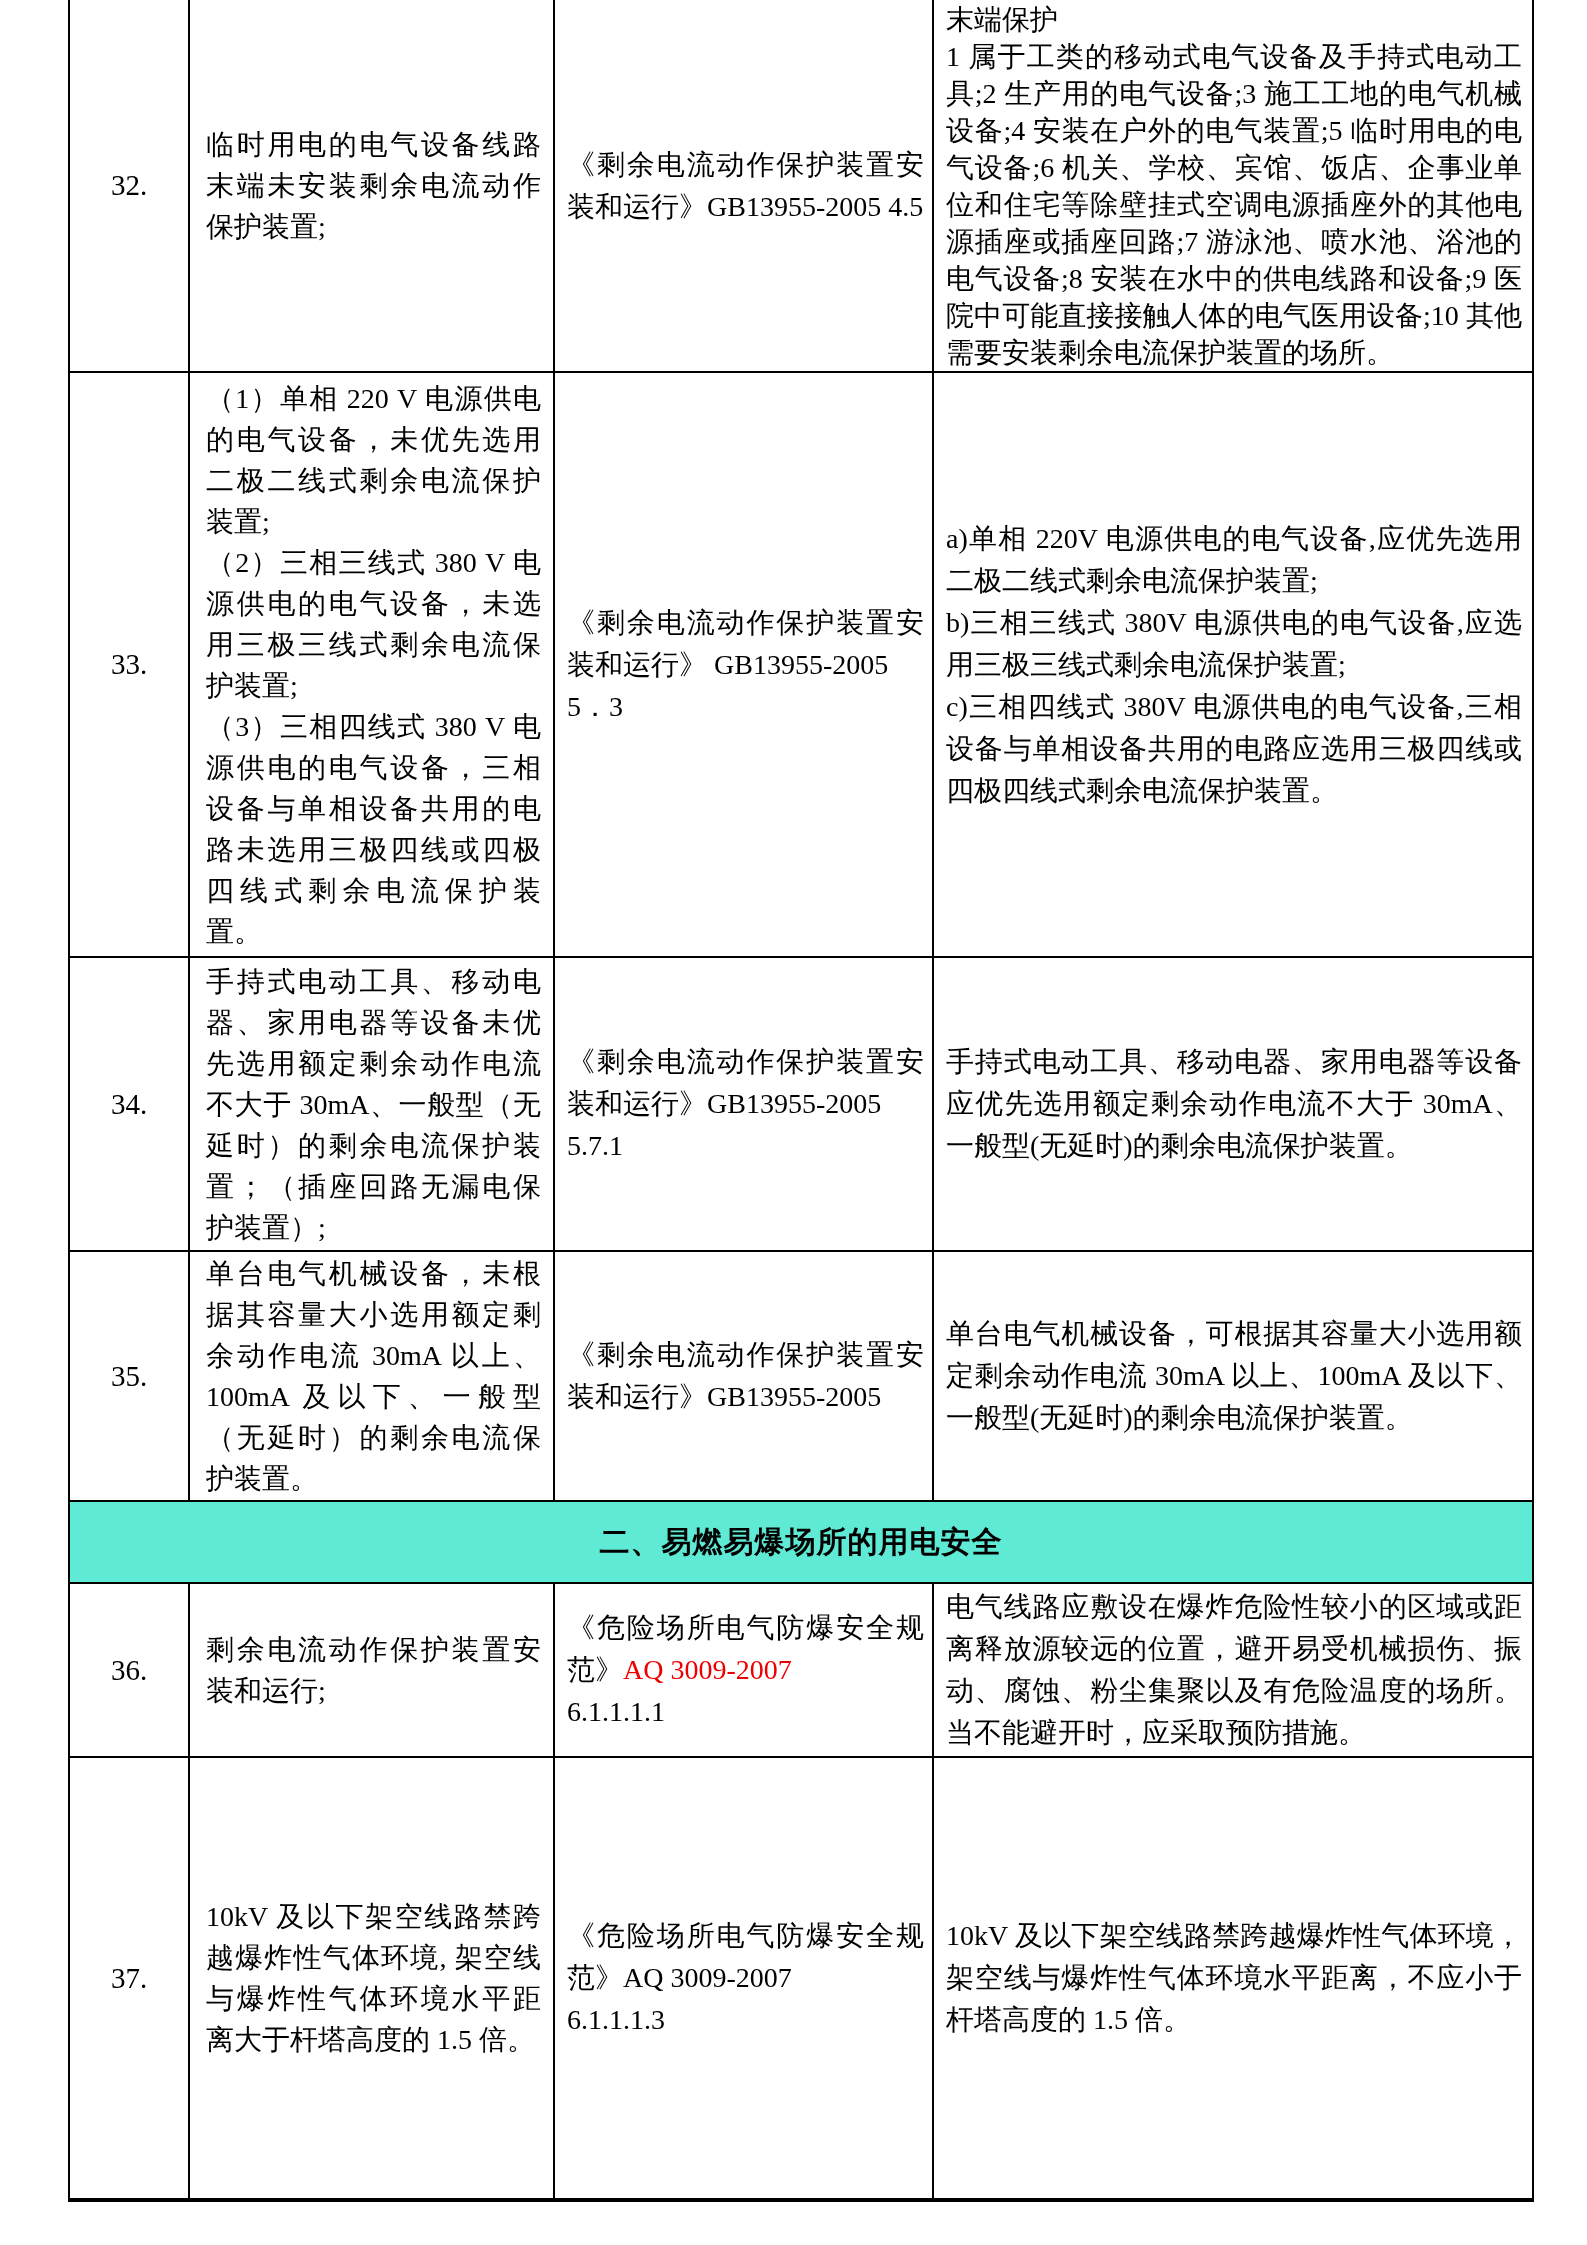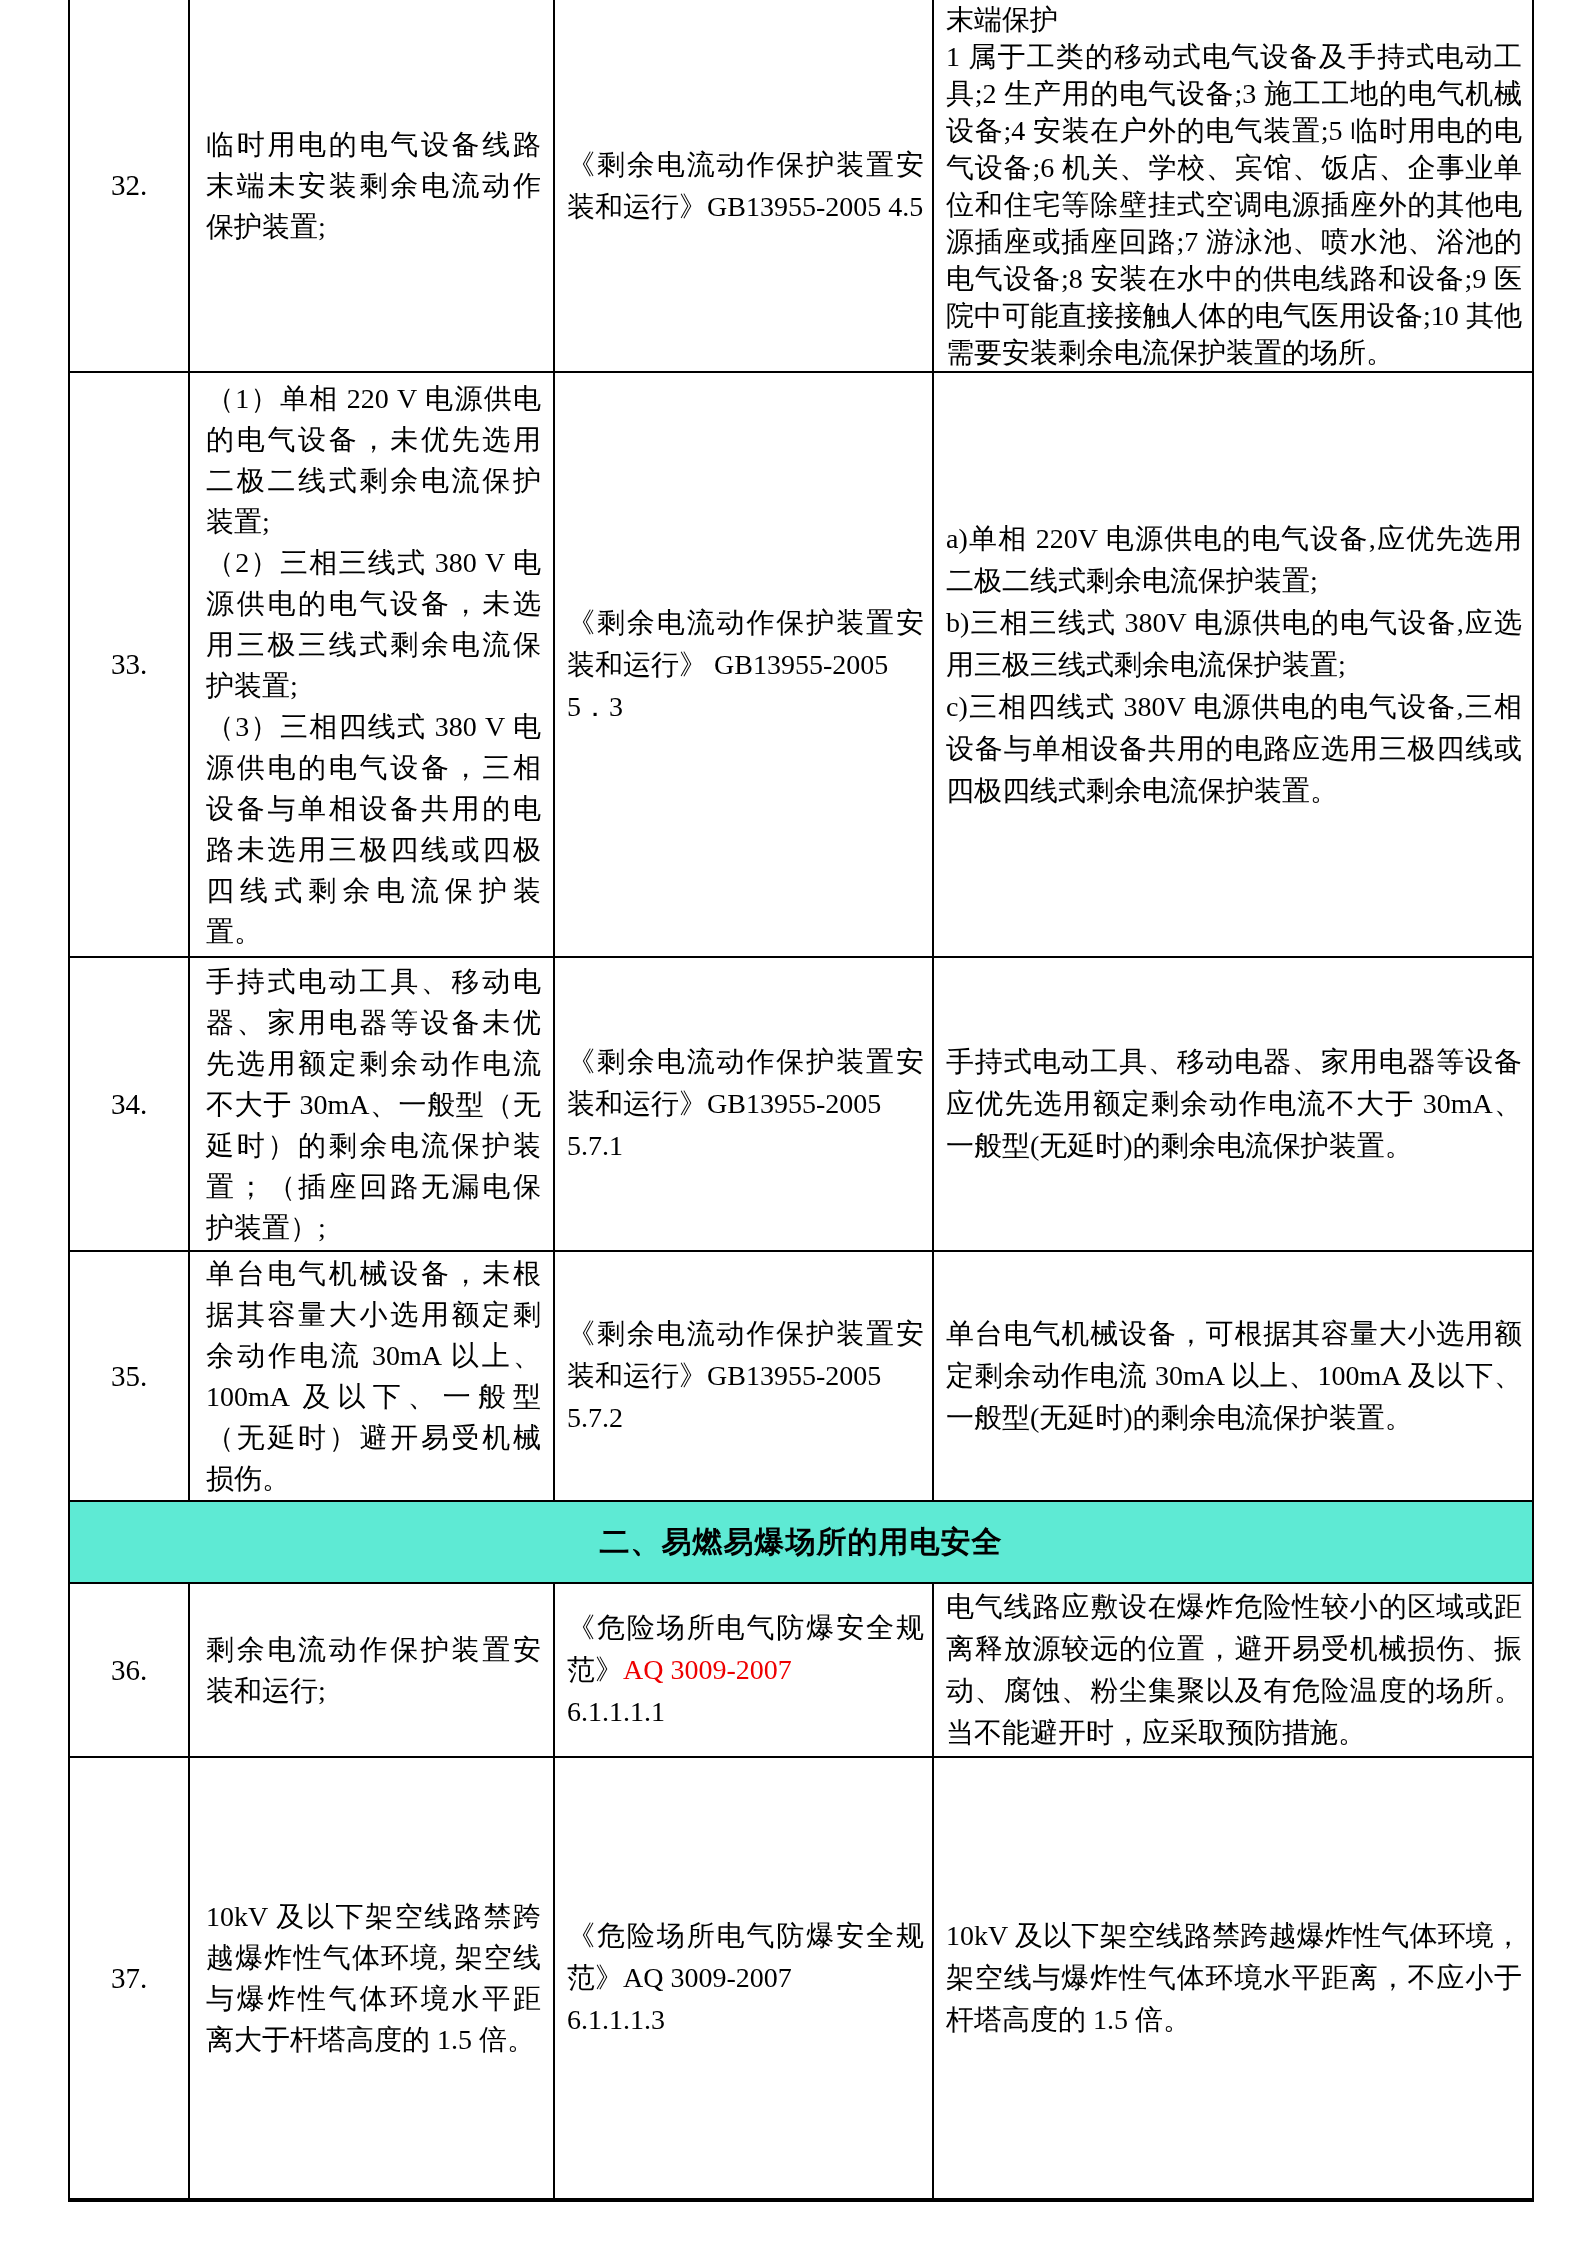--- a/index.html
+++ b/index.html
@@ -101,24 +101,24 @@
     <div class="cell c4">
         <div class="txt">手持式电动工具、移动电器、家用电器等设备应优先选用额定剩余动作电流不大于 30mA、一般型(无延时)的剩余电流保护装置。</div>
       </div>
   </div>
 
   <div class="row r35">
     <div class="cell c1">
         <div class="num">35.</div>
       </div>
     <div class="cell c2">
-        <div class="txt">单台电气机械设备，未根据其容量大小选用额定剩余动作电流 30mA 以上、100mA 及以下、一般型（无延时）避开易受机械损伤。</div>
+        <div class="txt">单台电气机械设备，未根据其容量大小选用额定剩余动作电流 30mA 以上、100mA 及以下、一般型（无延时）的剩余电流保护装置。</div>
       </div>
     <div class="cell c3">
-      <div class="txt"><span>《剩余电流动作保护装置安装和运行》GB13955-2005</span><span class="red"></span><div>5.7.2</div></div>
+      <div class="txt"><span>《剩余电流动作保护装置安装和运行》GB13955-2005</span><span class="red"></span></div>
     </div>
     <div class="cell c4">
         <div class="txt">单台电气机械设备，可根据其容量大小选用额定剩余动作电流 30mA 以上、100mA 及以下、一般型(无延时)的剩余电流保护装置。</div>
       </div>
   </div>
 
   <div class="section-row rhdr">
     <div class="section-title">二、易燃易爆场所的用电安全</div>
   </div>
 

